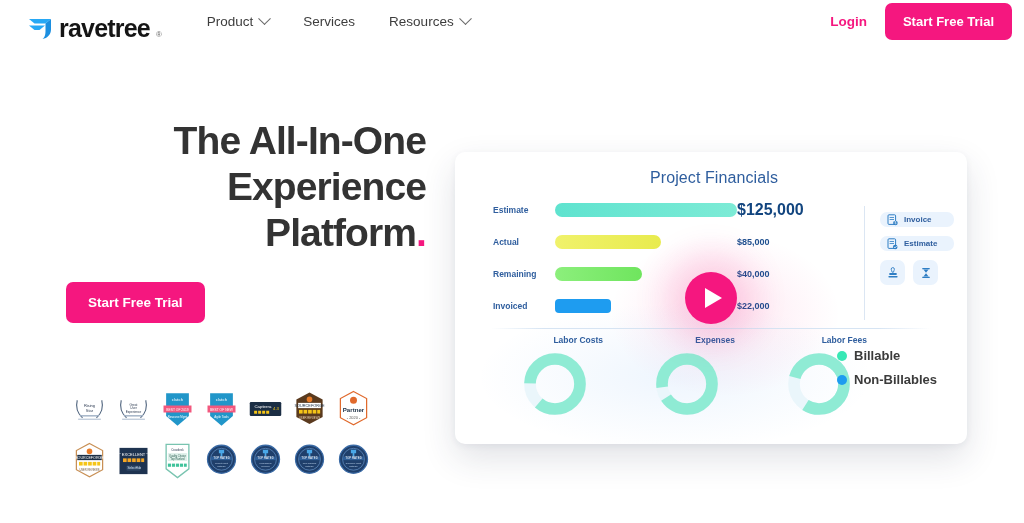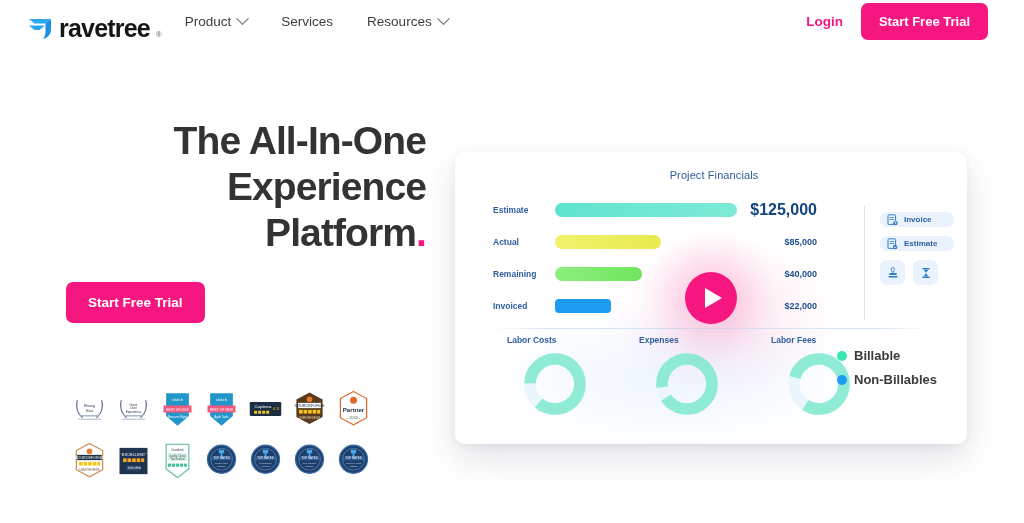--- a/index.html
+++ b/index.html
@@ -27,35 +27,35 @@
     margin-top: 12px;
   }
   .brand-mark { width: 26px; height: 24px; display:block; }
   .brand-text {
     font-size: 25px; font-weight: 700; color: #151515;
     letter-spacing: -0.8px; line-height: 1;
     position: relative; top: 1px;
   }
   .brand-reg { font-size: 8px; color: #6b6b6b; position: relative; top: -1px; left: 1px; }
 
-  .nav-links { display: flex; align-items: center; margin-left: 24px; gap: 34px; }
+  .nav-links { display: flex; align-items: center; margin-left: 46px; gap: 34px; }
   .nav-item {
     display: flex; align-items: center; gap: 7px;
     font-size: 13.5px; color: #3d3d3d; cursor: pointer;
     font-weight: 400;
   }
   .chev {
     width: 9px; height: 9px;
     border-right: 1.6px solid #6a6a6a;
     border-bottom: 1.6px solid #6a6a6a;
     transform: rotate(45deg) translate(-2px,-2px);
   }
 
   .header-right {
-    margin-left: auto; margin-right: 36px;
+    margin-left: auto; margin-right: 12px;
     display: flex; align-items: center; gap: 18px;
   }
   .login-link {
     font-size: 13.5px; font-weight: 700; color: #F5177F;
     cursor: pointer;
   }
   .btn-pink {
     background: #F5177F; color: #ffffff;
     font-size: 13px; font-weight: 700;
     border: none; border-radius: 7px;
@@ -114,36 +114,36 @@
   .glow-blue {
     position: absolute; left: 20px; top: 150px;
     width: 400px; height: 150px;
     background: radial-gradient(ellipse at center, rgba(70,150,240,0.09) 0%, rgba(70,150,240,0.0) 70%);
     pointer-events: none;
   }
 
   .dash-title {
     position: absolute; top: 17px; left: 0; width: 100%;
     text-align: center;
-    font-size: 11px; font-weight: 400; color: #2f5e9e;
+    font-size: 16px; font-weight: 400; color: #2f5e9e;
     letter-spacing: 0.1px;
     padding-left: 6px;
   }
 
   
   .bars { position: absolute; left: 38px; top: 42px; width: 330px; }
   .bar-row { display: flex; align-items: center; height: 32px; }
   .bar-label {
     width: 62px; flex: 0 0 62px;
     font-size: 8.5px; font-weight: 700; color: #2f5e9e;
   }
   .bar-track { flex: 1 1 auto; position: relative; height: 14px; }
   .bar-fill { height: 14px; border-radius: 8px; }
   .bar-val {
-    width: 86px; flex: 0 0 86px; text-align: right;
+    width: 86px; flex: 0 0 86px; text-align: left;
     font-size: 9px; font-weight: 700; color: #1d4f8f;
     padding-right: 6px;
   }
   .bar-val.big { font-size: 16px; font-weight: 700; color: #12457f; }
 
   .v-divider {
     position: absolute; left: 409px; top: 54px;
     width: 1px; height: 114px;
     background: #dbe6f3;
   }
@@ -165,21 +165,21 @@
   .act-row { display: flex; gap: 8px; }
   .act-sq {
     width: 25px; height: 25px; border-radius: 7px;
     background: #eaf3fd;
     display: flex; align-items: center; justify-content: center;
     cursor: pointer;
   }
 
   
   .donuts { position: absolute; left: 52px; top: 183px; display: flex; gap: 36px; }
-  .donut-wrap { width: 96px; text-align: left; }
+  .donut-wrap { width: 96px; text-align: right; }
   .donut-label { font-size: 8.5px; font-weight: 700; color: #2f5e9e; margin-bottom: 4px; }
   .donut-svg { display: block; margin: 0 auto; }
 
   .legend { position: absolute; left: 382px; top: 196px; }
   .legend-item { display: flex; align-items: center; gap: 7px; margin-bottom: 9px; }
   .legend-dot { width: 10px; height: 10px; border-radius: 50%; flex: 0 0 auto; }
   .legend-txt { font-size: 13px; font-weight: 700; color: #3b3b3b; }
 
   
   .play-btn {

